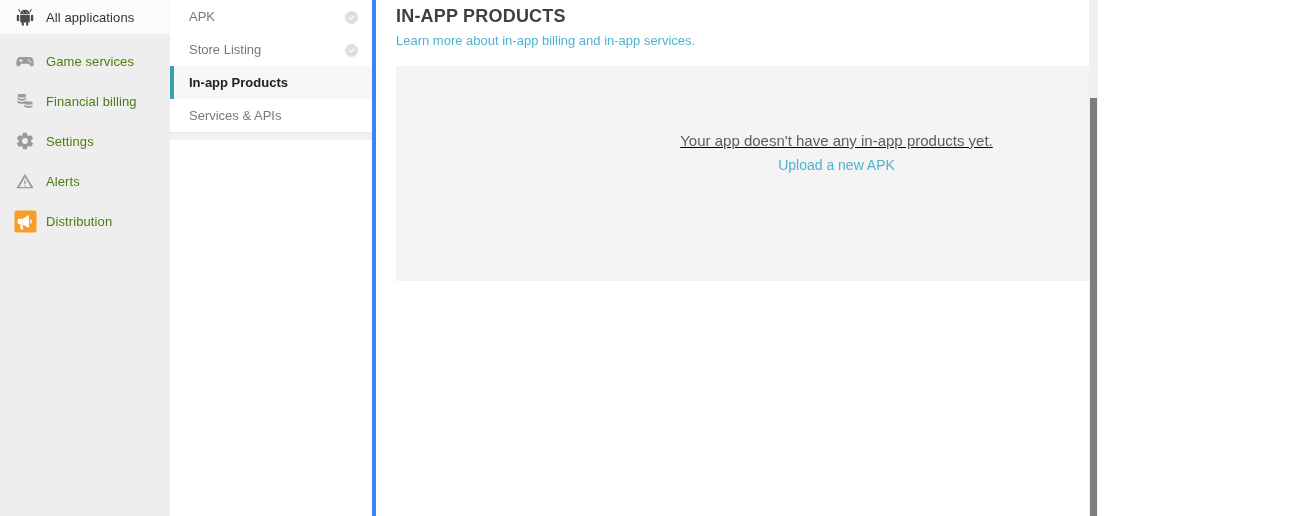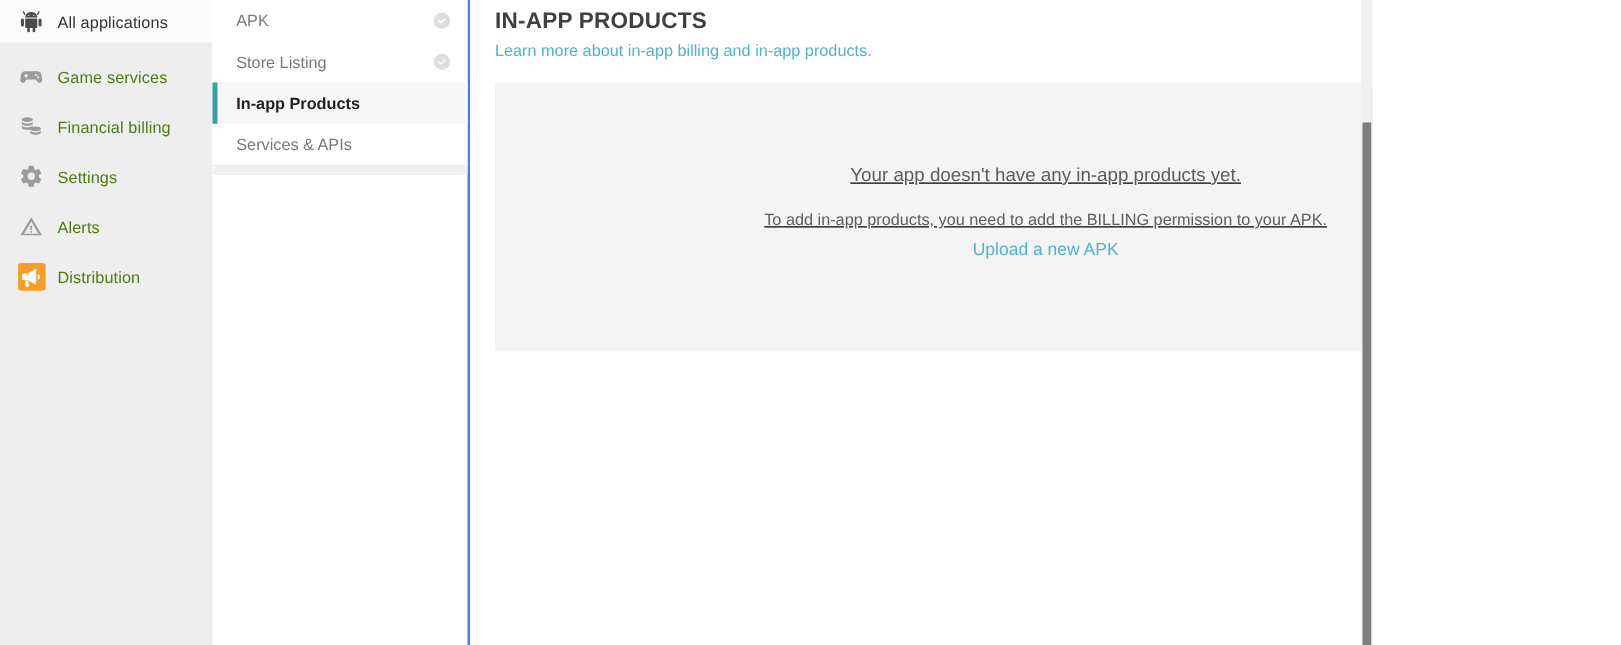--- a/index.html
+++ b/index.html
@@ -64,21 +64,21 @@
   #pnav-spacer { height: 7px; }
 
   
   #secondary-nav {
     position: absolute;
     left: 170px;
     top: 0;
     width: 206px;
     height: 516px;
     background: #ffffff;
-    border-right: 2px solid #3b82f6;
+    border-right: 4px solid #3b82f6;
     box-sizing: border-box;
   }
   .snav-group {
     background: #ffffff;
     border-bottom: 1px solid #e8e8e8;
   }
   .snav-gap {
     height: 7px;
     background: #f1f1f1;
   }
@@ -348,26 +348,25 @@
 
     <div class="snav-gap"></div>
 
 
   </nav>
 
   <main id="main">
 
     <h1 id="page-title">IN-APP PRODUCTS</h1>
 
-    <a id="learn-more-link" href="#">Learn more about in-app billing and in-app products.</a>
+    <a id="learn-more-link" href="#">Learn more about in-app billing and in-app services.</a>
 
     <section id="empty-panel">
       <div id="empty-inner">
         <div id="empty-title">Your app doesn't have any in-app products yet.</div>
-        <div id="empty-sub">To add in-app products, you need to add the BILLING permission to your APK.</div>
         <a id="upload-link" href="#">Upload a new APK</a>
       </div>
     </section>
 
   </main>
 
   <div id="scrollbar-track">
     <div id="scrollbar-thumb"></div>
   </div>
 

